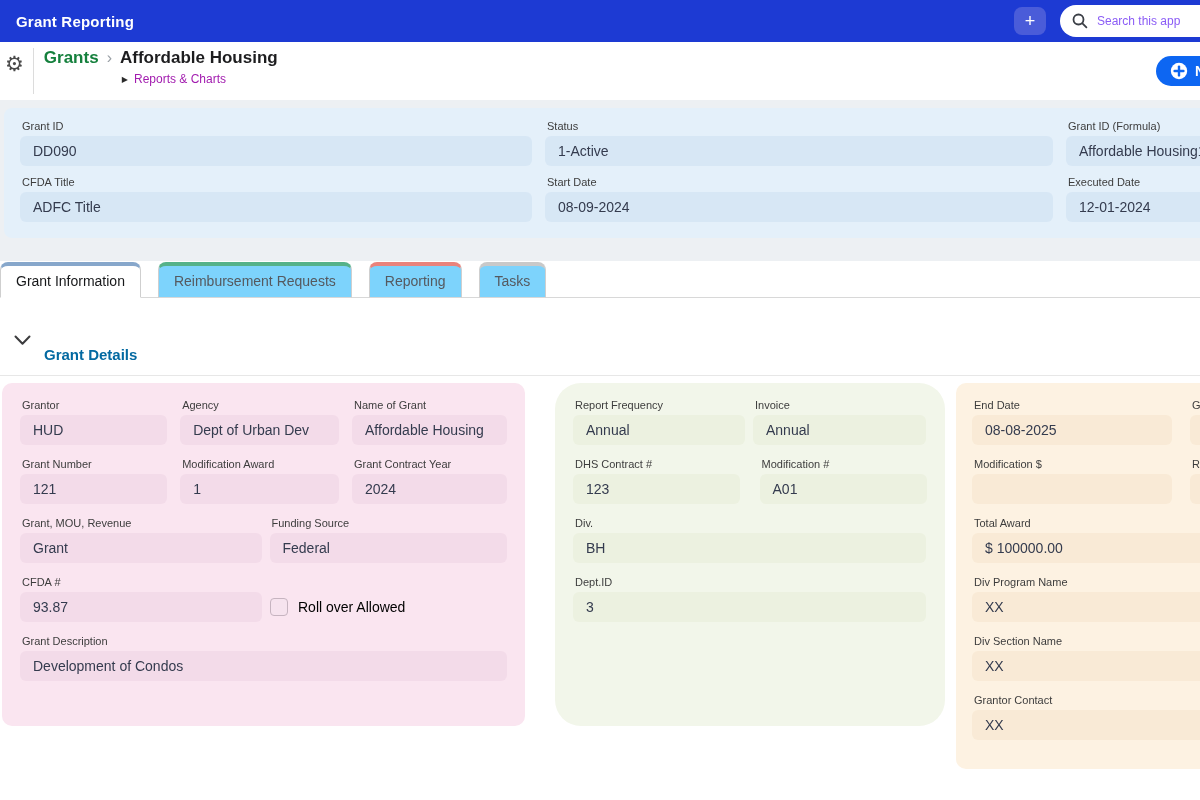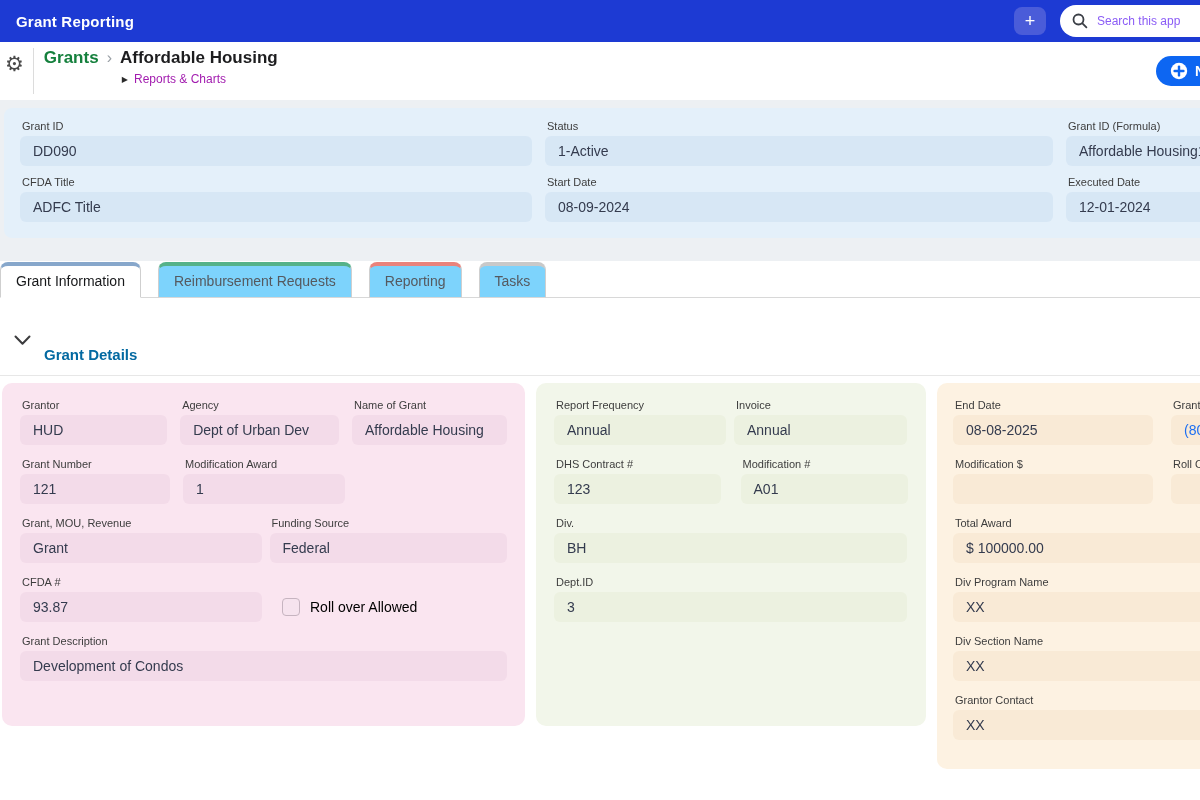--- a/index.html
+++ b/index.html
@@ -54,21 +54,21 @@
   
   .sectionhead { display:flex; align-items:center; gap:13px; padding:20px 0 12px 14px; }
   .sectionhead svg { cursor:pointer; }
   .section-title { font-size:15px; font-weight:700; color:#0369a1;margin-top:28px; }
   .sectionrule { border:none; border-top:1px solid #e7e7e7; }
 
   
   .cards { display:flex; align-items:flex-start; gap:10px; padding:7px 7px 0 2px; }
   .card { border-radius:10px; min-height:343px; }
   .card-pink  { width:523px; background:#fae5f0; padding:16px 18px; }
-  .card-green { width:390px; background:#f2f6ea; padding:16px 18px; margin-left:1px; }
+  .card-green { width:390px; background:#f2f6ea; padding:16px 18px; margin-left:20px;border-radius:26px; }
   .card-cream { width:440px; background:#fdf2e2; padding:16px 16px; margin-left:1px; }
   .card-pink  .fbox { background:#f3dbe9; }
   .card-green .fbox { background:#ecf1e0; }
   .card-cream .fbox { background:#f9ead6; }
   .frow { display:flex; gap:13px; margin-bottom:13px; }
   .w150{width:150px} .w162{width:162px} .w158{width:158px}
   .w242{width:242px} .w238{width:238px} .w488{width:488px}
   .w172{width:172px} .w173{width:173px} .w353{width:353px}
   .w200{width:200px} .w190{width:190px} .w408{width:408px}
   .gap18{gap:18px}
@@ -183,32 +183,36 @@
     </div>
     <div class="frow">
       <div class="w150">
         <div class="flabel">Grant Number</div>
         <div class="fbox">121</div>
       </div>
       <div class="w162">
         <div class="flabel">Modification Award</div>
         <div class="fbox">1</div>
       </div>
+      <div class="w158">
+        <div class="flabel">Grant Contract Year</div>
+        <div class="fbox">2024</div>
+      </div>
     </div>
     <div class="frow" style="gap:8px">
       <div class="w242">
         <div class="flabel">Grant, MOU, Revenue</div>
         <div class="fbox">Grant</div>
       </div>
       <div class="w238">
         <div class="flabel">Funding Source</div>
         <div class="fbox">Federal</div>
       </div>
     </div>
-    <div class="frow" style="gap:20px">
+    <div class="frow" style="gap:8px">
       <div class="w242">
         <div class="flabel">CFDA #</div>
         <div class="fbox">93.87</div>
       </div>
       <div class="chkrow">
         <div class="chk"></div>
         <span class="chklabel">Roll over Allowed</span>
       </div>
     </div>
     <div class="frow">

